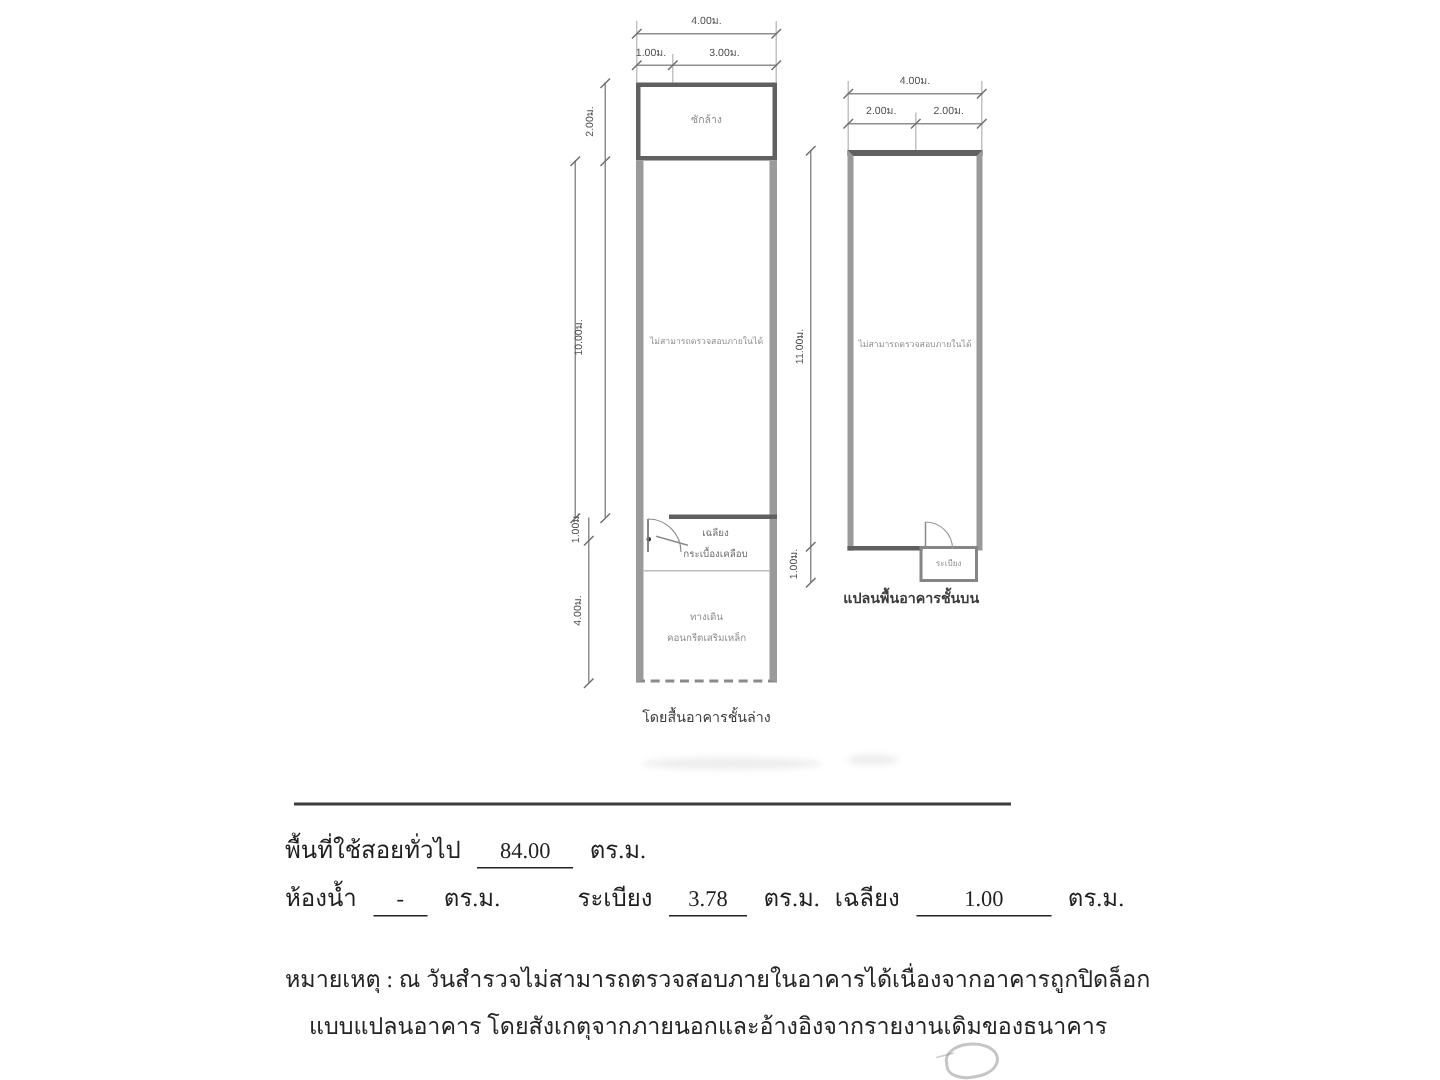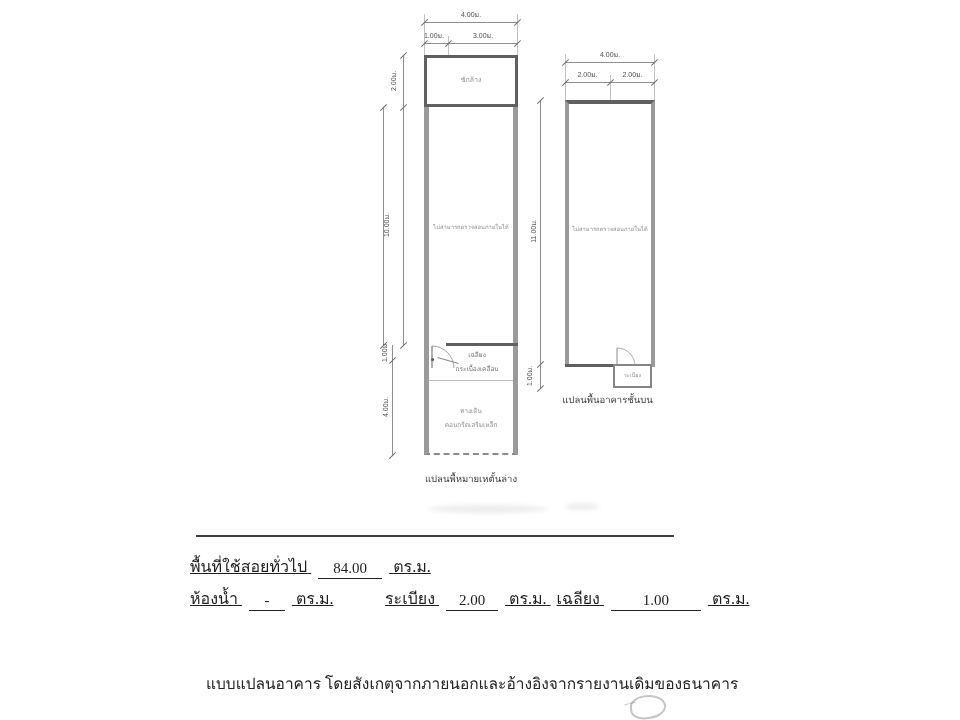--- a/index.html
+++ b/index.html
@@ -10,21 +10,21 @@
   .dlv{position:absolute;width:1px;background:#8f8f8f;}
   .ext{position:absolute;width:1px;background:#c2c2c2;}
   .sl{position:absolute;width:9px;height:1px;background:#6f6f6f;transform:rotate(-45deg);}
   .dlab{position:absolute;font:7px/1.15 "Liberation Sans",sans-serif;color:#4f4f4f;text-align:center;}
   .dlab.v{transform:rotate(-90deg);transform-origin:50% 50%;height:10px;}
   .rlab{position:absolute;font-family:"Liberation Sans",sans-serif;color:#8d8d8d;text-align:center;}
   .wallrect{position:absolute;box-sizing:border-box;}
   .caption{position:absolute;font:9.5px/1.2 "Liberation Sans",sans-serif;color:#3c3c3c;text-align:center;}
   
   .srow{position:absolute;left:0;width:960px;height:26px;}
-  .sgroup{position:absolute;top:0;white-space:nowrap;font-size:16px;text-decoration:underline;}
+  .sgroup{position:absolute;top:0;white-space:nowrap;font-size:16px;}
   .slabel{color:#1f1f1f;}
   .blank{display:inline-block;text-align:center;border-bottom:1.2px solid #222;
          margin:0 7px;line-height:19px;vertical-align:bottom;font-size:15px;color:#1f1f1f;}
   .note{position:absolute;left:190px;font-size:15.5px;color:#242424;white-space:nowrap;}
   .smudge{position:absolute;background:rgba(110,110,110,0.12);border-radius:50%;filter:blur(2px);}
   .scribble{position:absolute;border:2px solid rgba(110,110,110,0.40);border-radius:50% 60% 55% 48%;
             transform:rotate(-7deg);}
 </style>
 </head>
 <body>
@@ -80,21 +80,21 @@
     <div class="sl" style="left:379px;top:107px;"></div>
     <div class="sl" style="left:379px;top:345px;"></div>
     <div class="sl" style="left:399px;top:345px;"></div>
     <div class="sl" style="left:388px;top:360px;"></div>
     <div class="sl" style="left:388px;top:455px;"></div>
     <div class="dlab v" style="left:377px;top:76px;width:36px;">2.00ม.</div>
     <div class="dlab v" style="left:368px;top:220px;width:40px;">10.00ม.</div>
     <div class="dlab v" style="left:368px;top:347px;width:36px;">1.00ม.</div>
     <div class="dlab v" style="left:369px;top:402px;width:36px;">4.00ม.</div>
 
-    <div class="caption" style="left:420px;top:473px;width:102px;">แปลนพื้หมายเหตั้นล่าง</div>
+    <div class="caption" style="left:420px;top:473px;width:102px;">โดยสื้นอาคารชั้นล่าง</div>
   </div>
 
   <div>
 
     <div class="ext" style="left:565px;top:54px;height:46px;"></div>
     <div class="ext" style="left:654px;top:54px;height:46px;"></div>
     <div class="ext" style="left:610px;top:75px;height:25px;"></div>
     <div class="dlh" style="left:565px;top:62px;width:90px;"></div>
     <div class="sl" style="left:561px;top:62px;"></div>
     <div class="sl" style="left:650px;top:62px;"></div>
@@ -119,21 +119,21 @@
       <path d="M2,2 A18,18 0 0 1 20,20" stroke="#9a9a9a" stroke-width="0.8" fill="none"></path>
     </svg>
 
     <div class="dlv" style="left:540px;top:100px;height:288px;"></div>
     <div class="sl" style="left:536px;top:100px;"></div>
     <div class="sl" style="left:536px;top:364px;"></div>
     <div class="sl" style="left:536px;top:388px;"></div>
     <div class="dlab v" style="left:515px;top:226px;width:40px;">11.00ม.</div>
     <div class="dlab v" style="left:513px;top:371px;width:36px;">1.00ม.</div>
 
-    <div class="caption" style="left:555px;top:394px;width:105px;">แปลนพื้นอาคารชั้นบน</div>
+    <div class="caption" style="left:555px;top:394px;width:105px;font-weight:bold;">แปลนพื้นอาคารชั้นบน</div>
   </div>
 
   <div class="smudge" style="left:428px;top:505px;width:120px;height:8px;"></div>
   <div class="smudge" style="left:565px;top:503px;width:34px;height:7px;"></div>
 
   <div style="position:absolute;left:196px;top:535px;width:478px;height:2px;background:#3d3d3d;"></div>
 
   <div class="srow" style="top:554px;">
     <span class="sgroup" style="left:190px;">
       <span class="slabel">พื้นที่ใช้สอยทั่วไป</span>
@@ -143,27 +143,28 @@
   </div>
 
   <div class="srow" style="top:586px;padding-left:44px;">
     <span class="sgroup" style="left:190px;">
       <span class="slabel">ห้องน้ำ</span>
       <span class="blank" style="min-width:36px;">-</span>
       <span class="slabel">ตร.ม.</span>
     </span>
     <span class="sgroup" style="left:385px;">
       <span class="slabel">ระเบียง</span>
-      <span class="blank" style="min-width:52px;">2.00</span>
+      <span class="blank" style="min-width:52px;">3.78</span>
       <span class="slabel">ตร.ม.</span>
       <span class="slabel" style="margin-left:6px;">เฉลียง</span>
       <span class="blank" style="min-width:90px;">1.00</span>
       <span class="slabel">ตร.ม.</span>
     </span>
   </div>
 
 
+  <div class="note" style="top:640px;">หมายเหตุ : ณ วันสำรวจไม่สามารถตรวจสอบภายในอาคารได้เนื่องจากอาคารถูกปิดล็อก</div>
   <div class="note" style="top:671px;margin-left:16px;">แบบแปลนอาคาร โดยสังเกตุจากภายนอกและอ้างอิงจากรายงานเดิมของธนาคาร</div>
 
   <div class="scribble" style="left:630px;top:695px;width:32px;height:20px;"></div>
   <div style="position:absolute;left:624px;top:703px;width:12px;height:1px;background:rgba(110,110,110,0.35);transform:rotate(-15deg);"></div>
 
 </div>
 
 </body></html>

